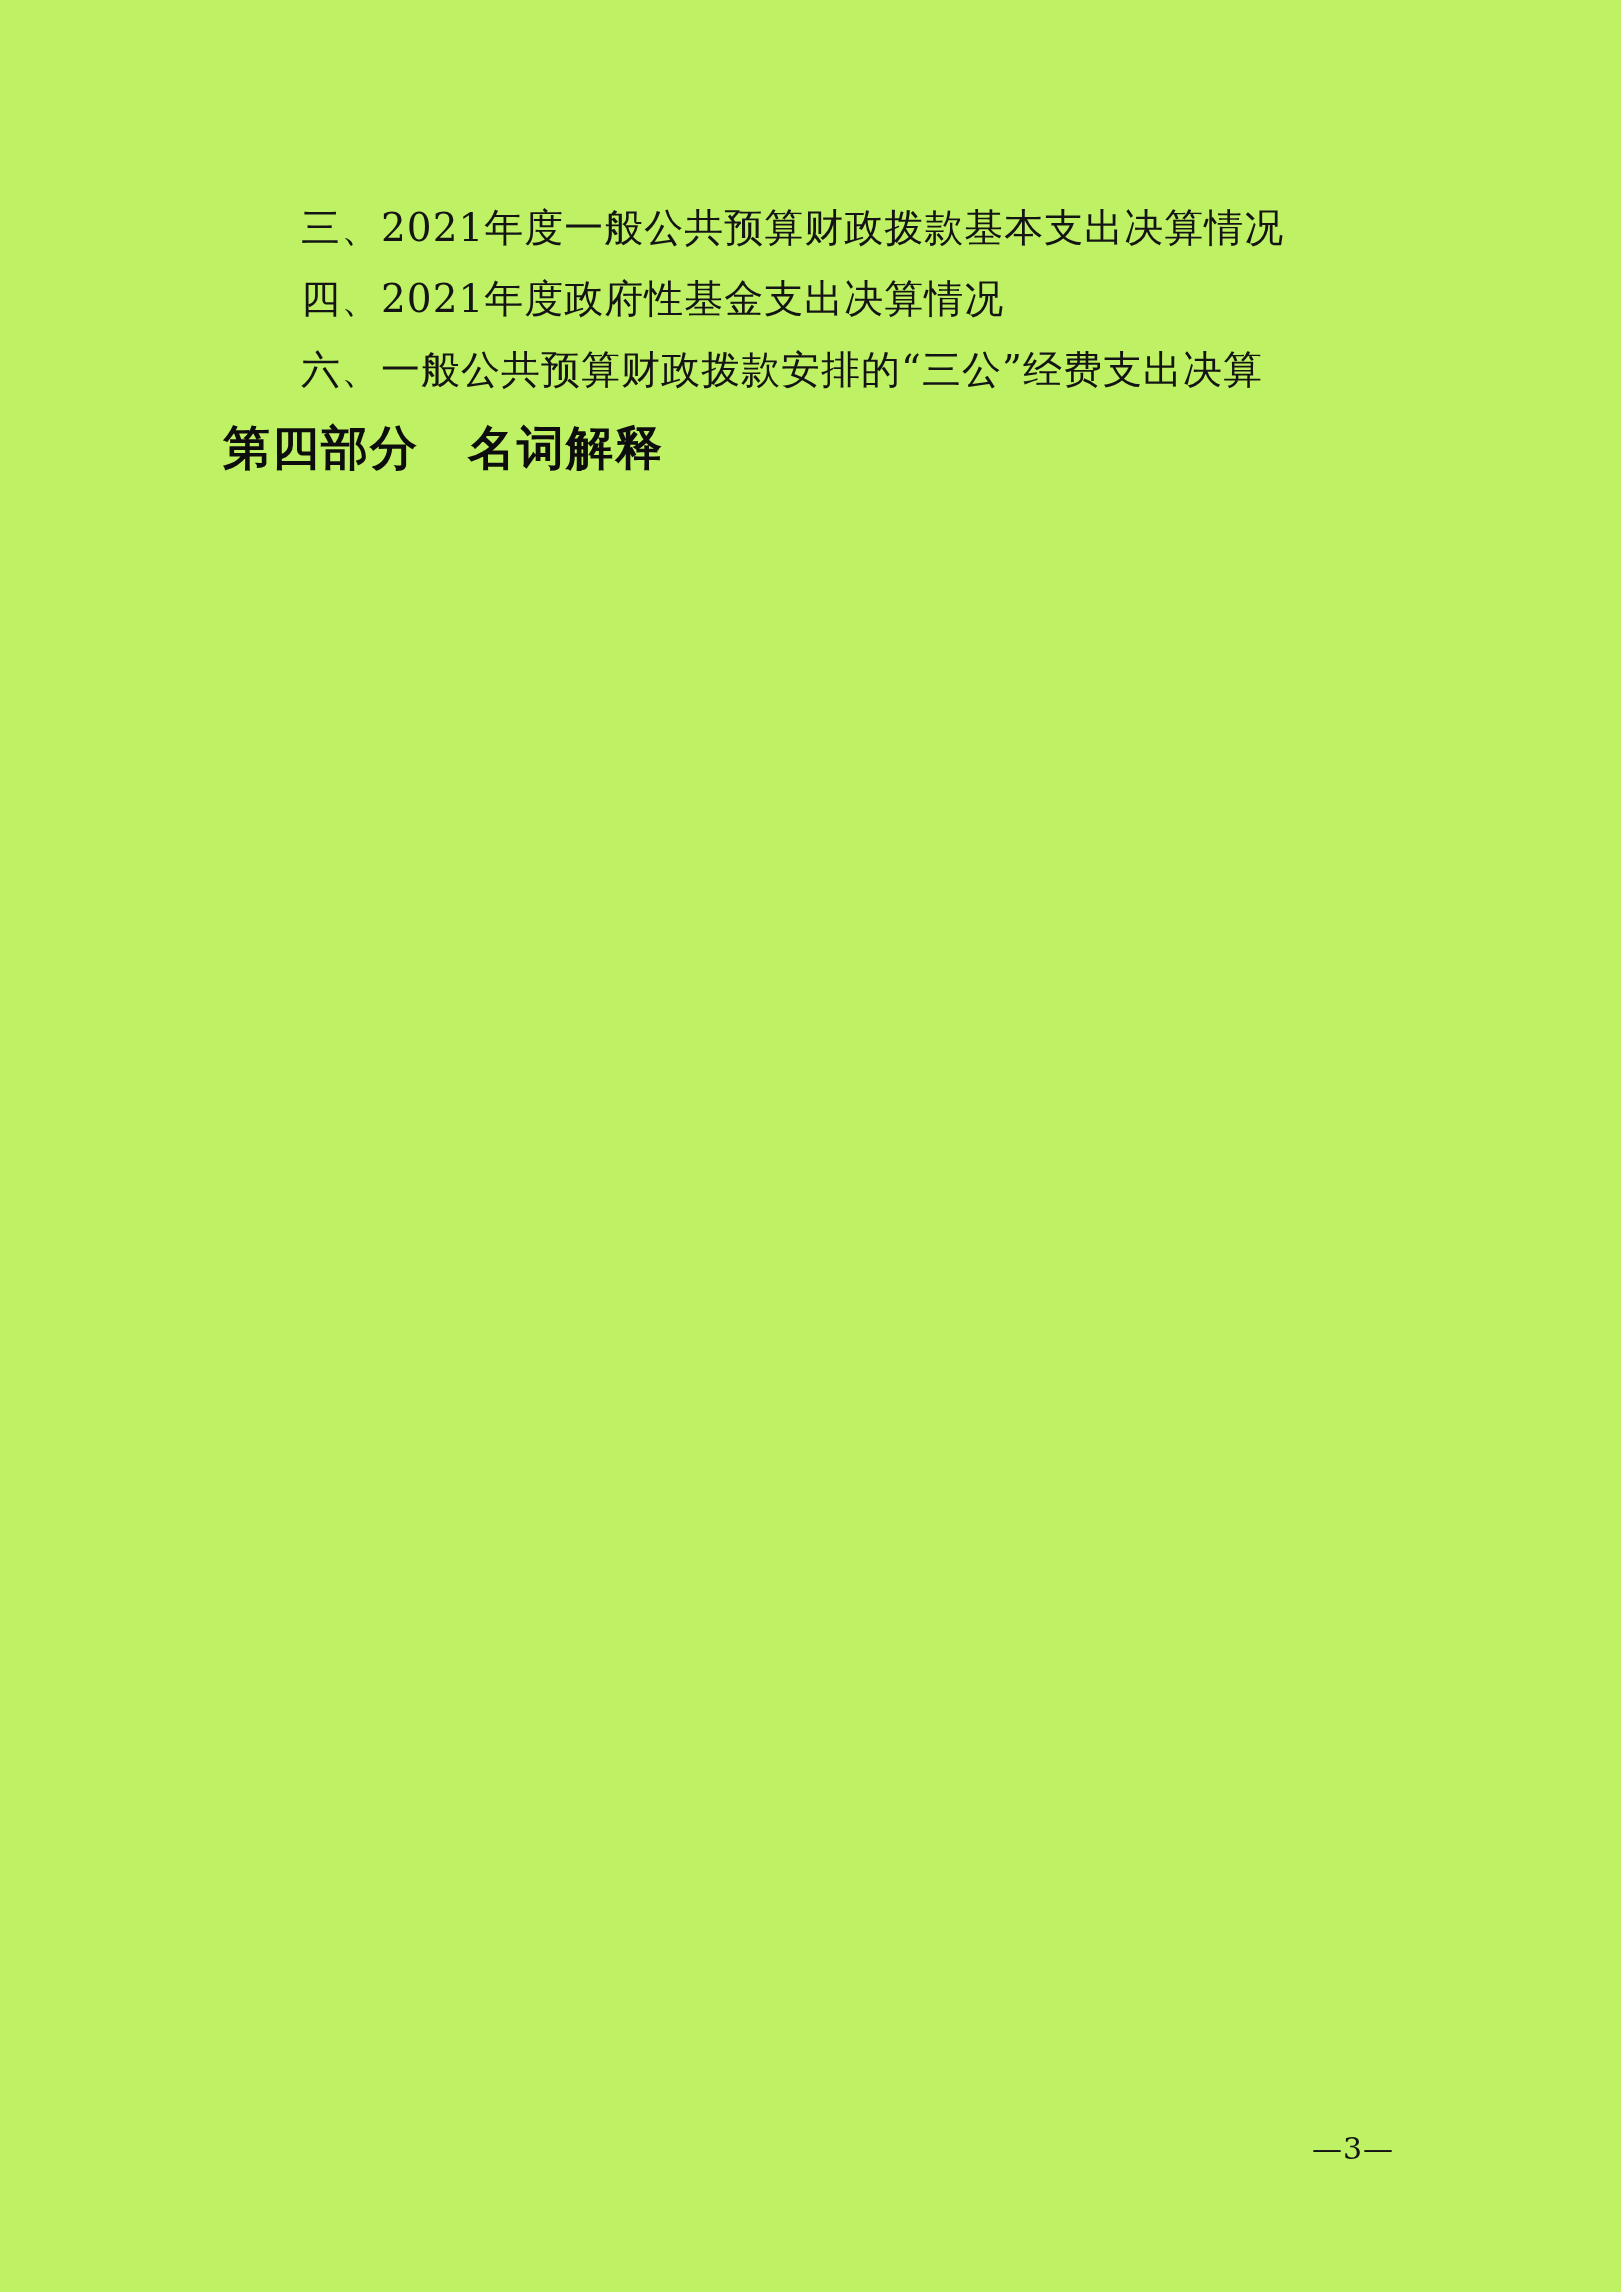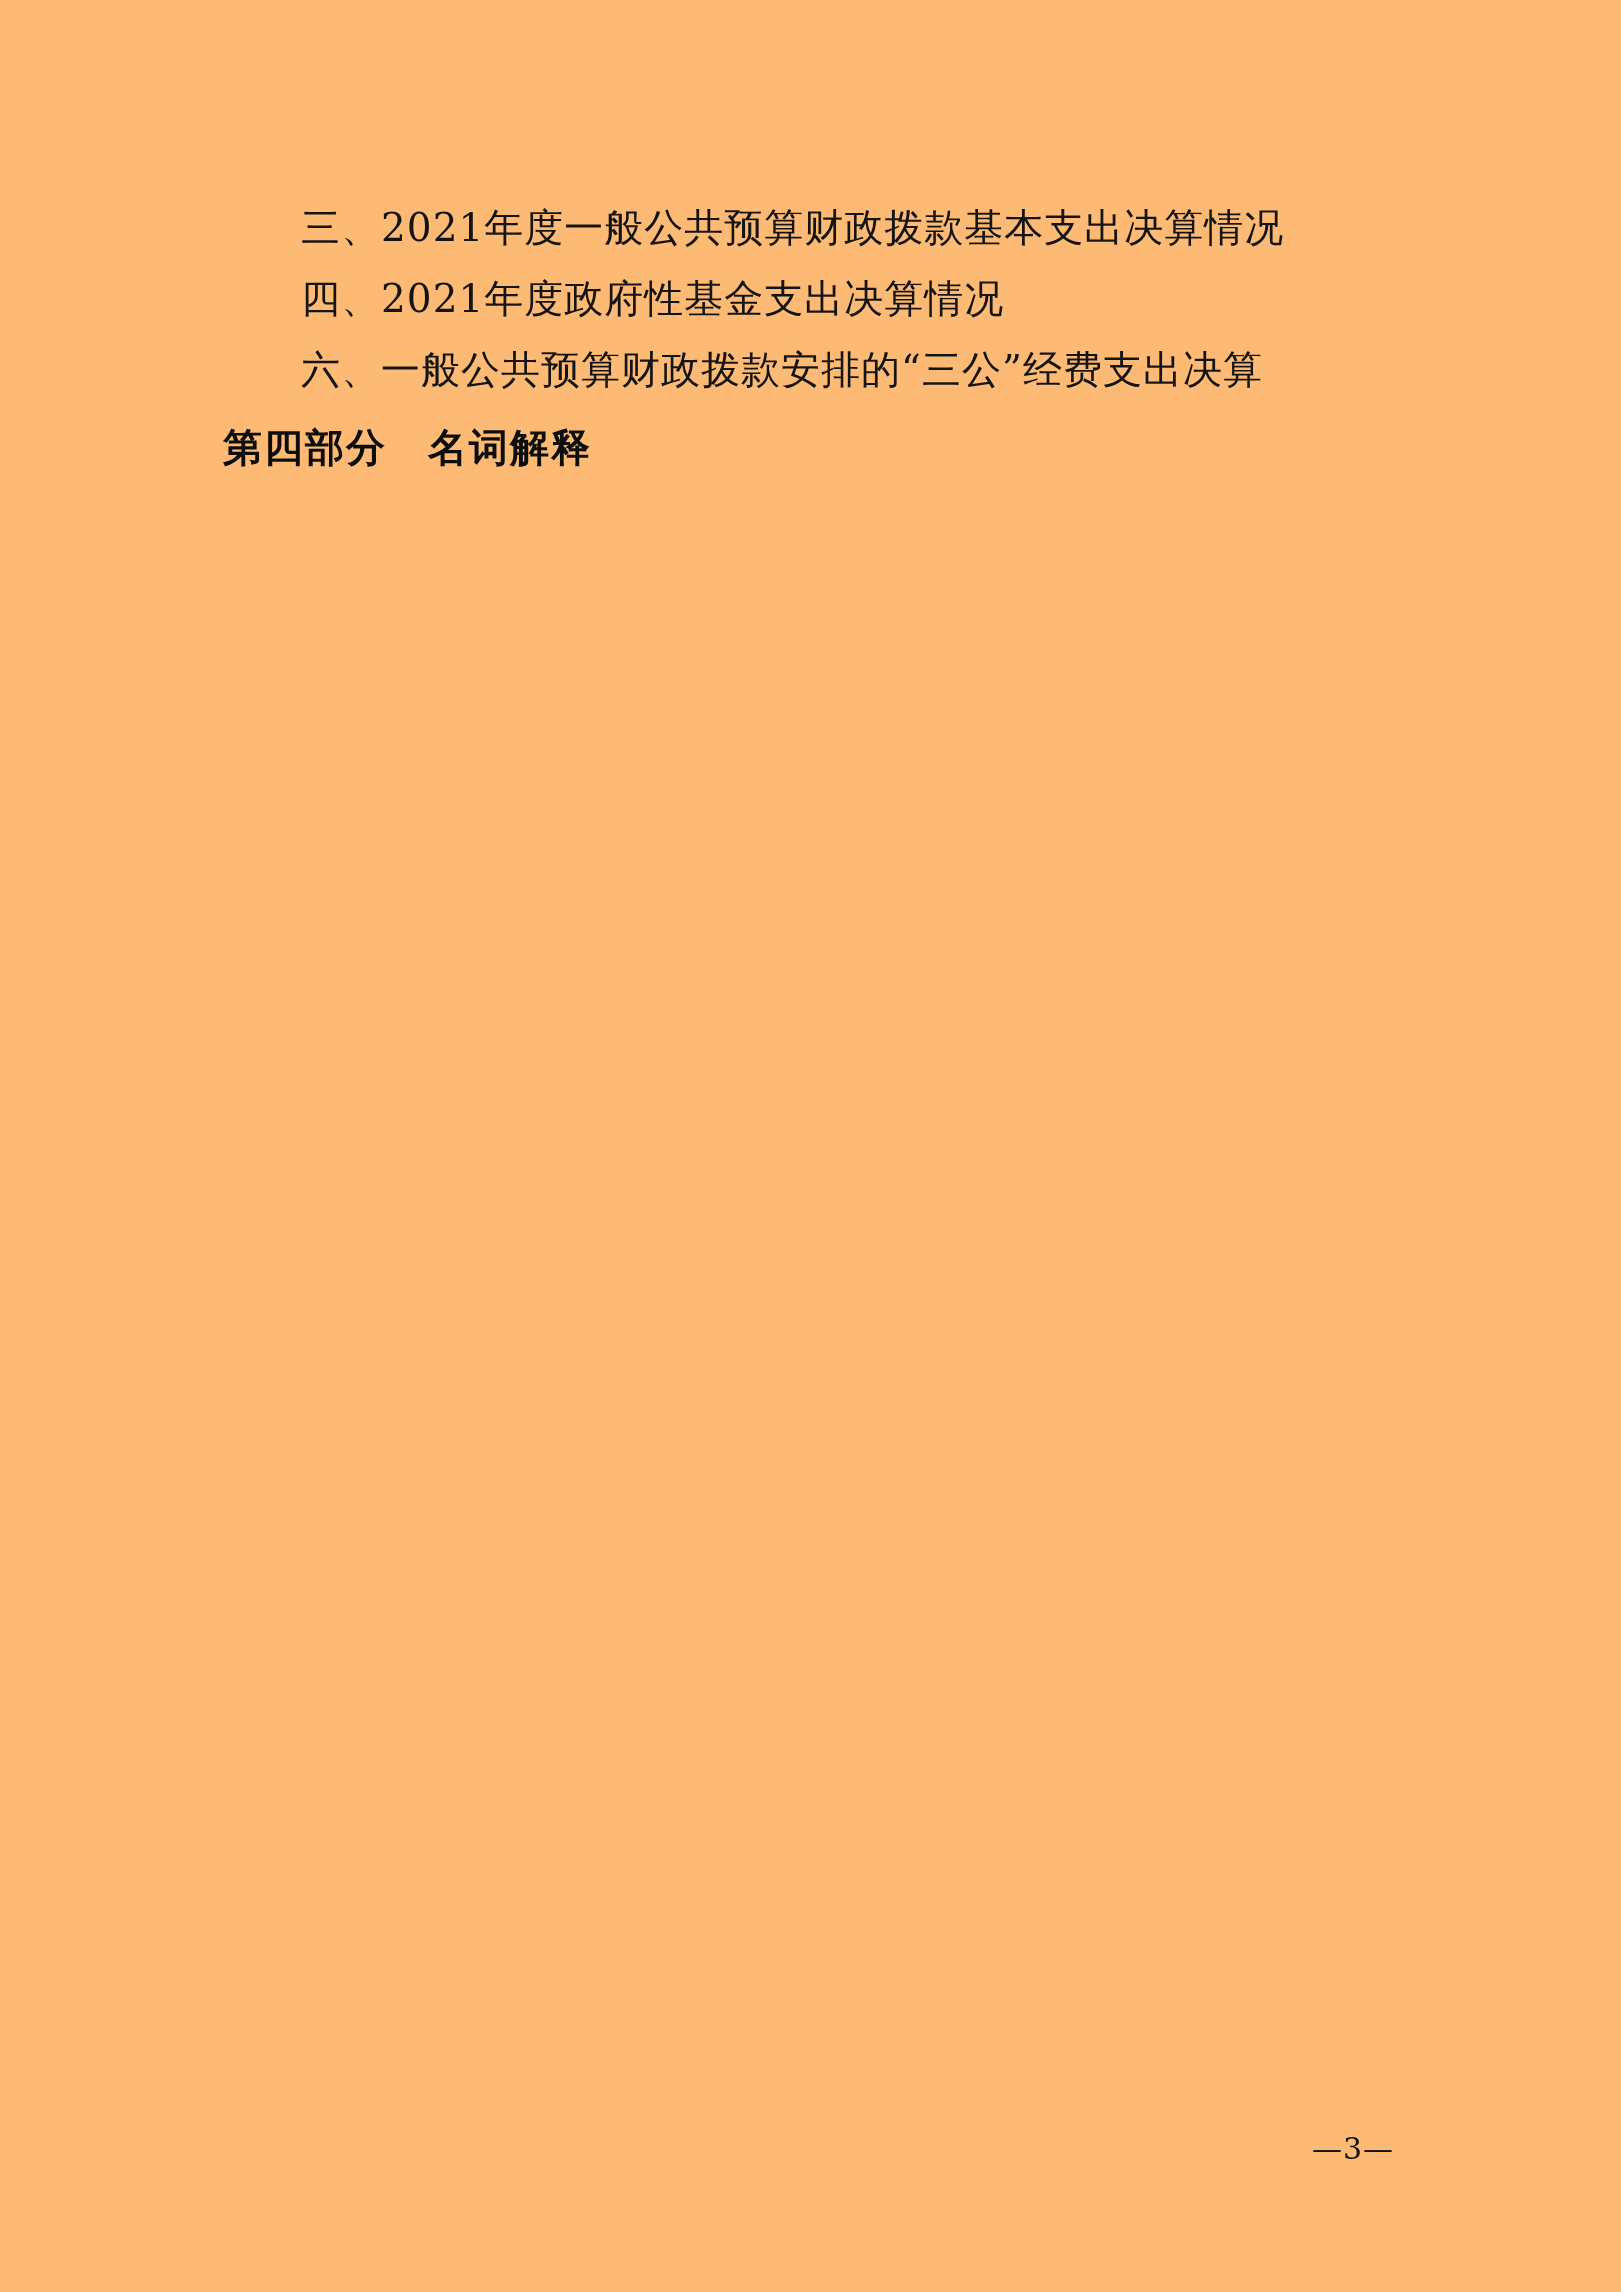--- a/index.html
+++ b/index.html
@@ -4,21 +4,21 @@
 <style>
   html, body {
     margin: 0;
     padding: 0;
     background: #ffffff;
   }
   .page {
     position: relative;
     width: 1621px;
     height: 2293px;
-    background: #fdba74;
+    background: #bef264;
     margin: 0 auto;
     overflow: hidden;
     font-family: "DejaVu Serif", serif;
     color: #1a1a1a;
   }
   .content {
     position: absolute;
     left: 223px;
     top: 192px;
     width: 1176px;
@@ -33,21 +33,21 @@
   }
   .indent {
     text-indent: 78px;
   }
   .no-indent {
     text-indent: 0;
   }
   .section-heading {
     font-family: "DejaVu Sans", sans-serif;
     font-weight: bold;
-    font-size: 39px;
+    font-size: 47px;
     line-height: 74px;
     letter-spacing: 2px;
     color: #0d0d0d;
     text-indent: 0;
     margin-top: 5.9px;
     white-space: pre;
   }
   .page-number {
     position: absolute;
     right: 227px;

